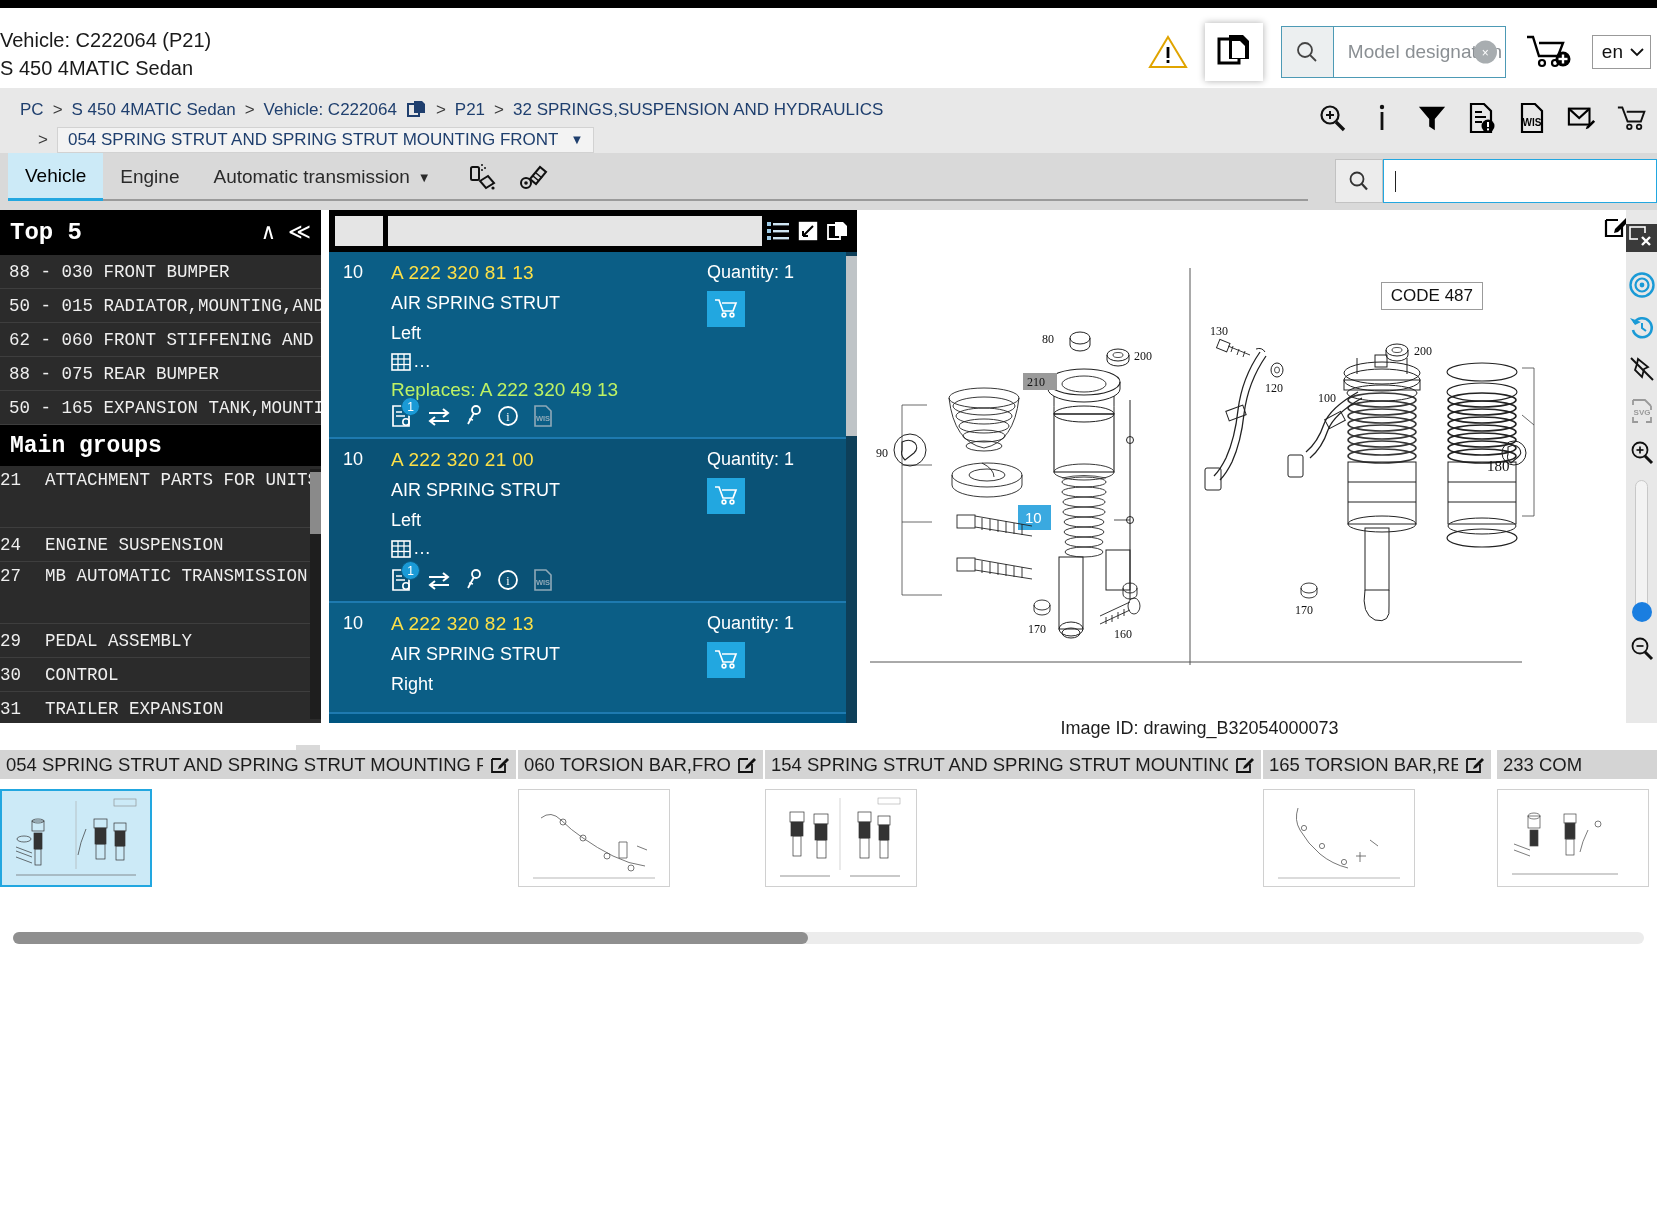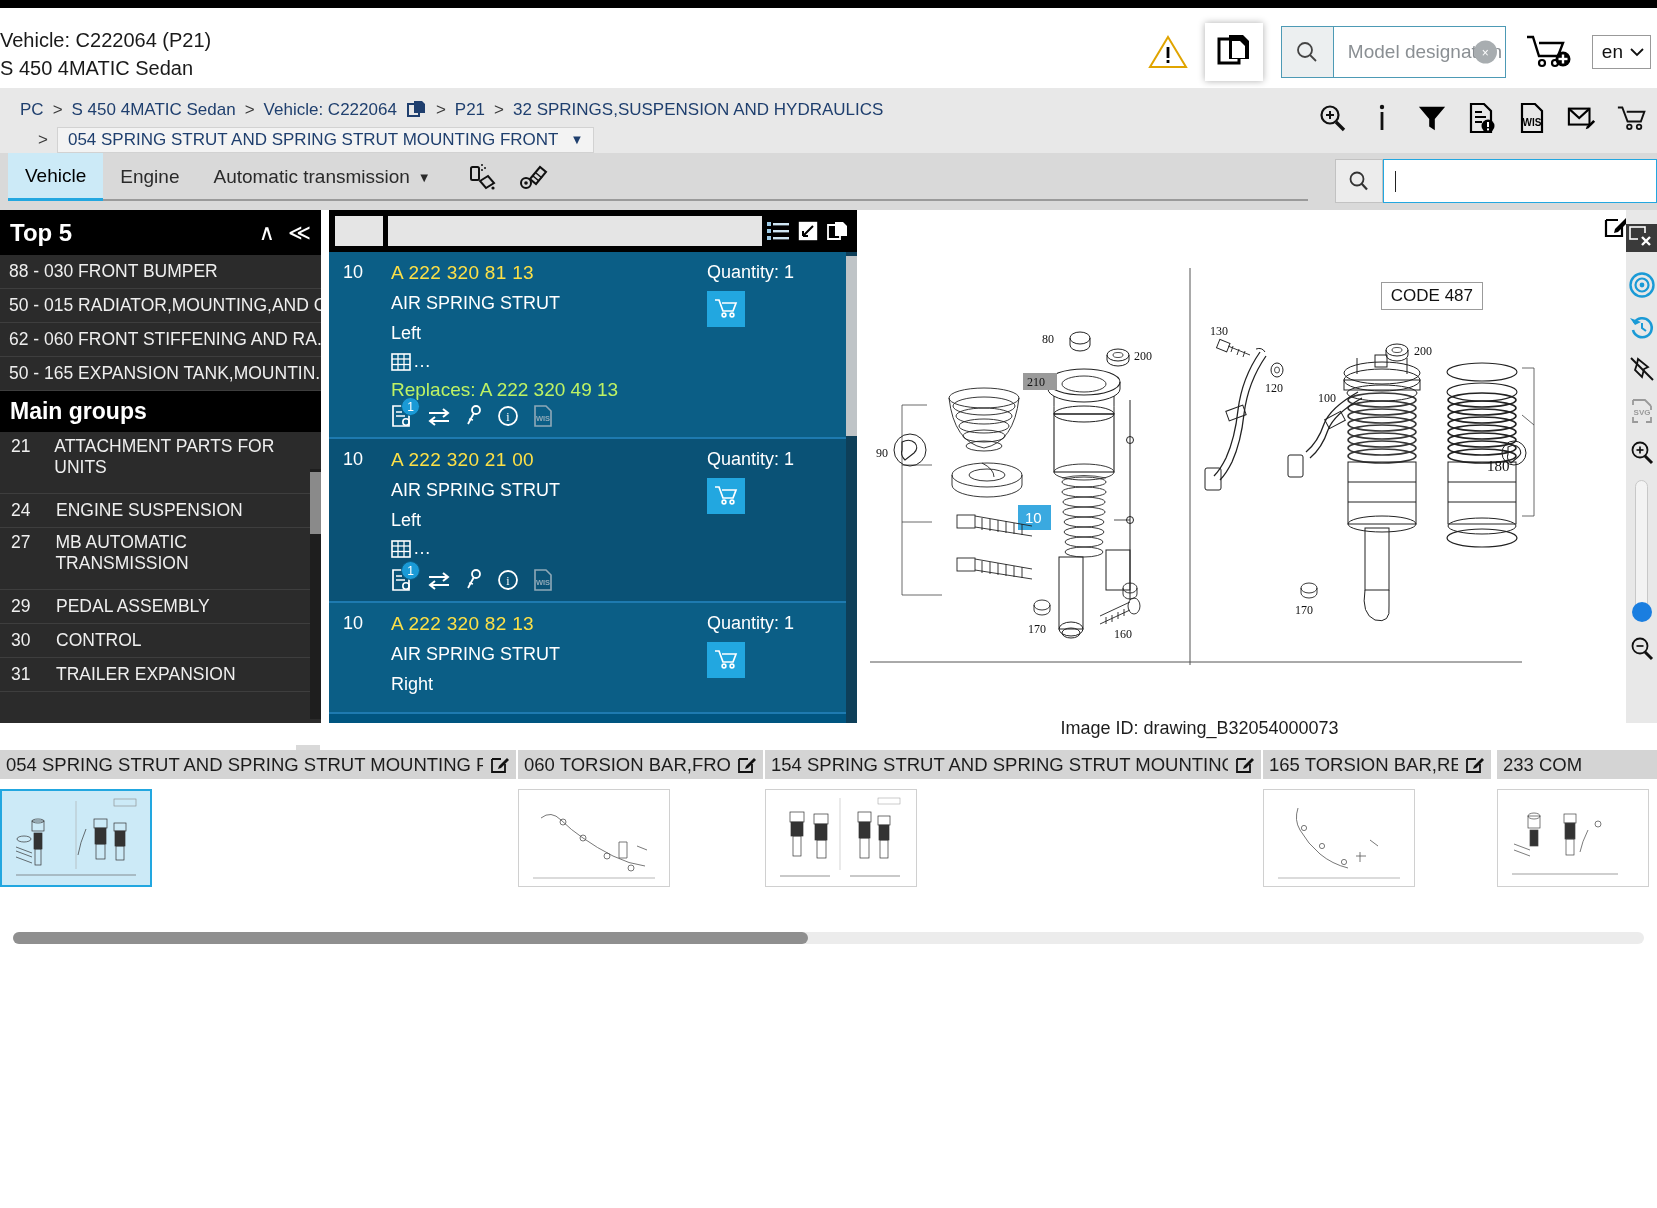--- a/index.html
+++ b/index.html
@@ -64,29 +64,29 @@
   .tab-icons { display:flex; align-items:center; gap:20px; margin-left:18px; }
   .tab-underline { position:absolute; left:8px; top:46px; width:1300px; height:2px; background:#9a9a9a; }
   .tabsearch {
     position:absolute; right:0px; top:6px; display:flex; height:44px; width:322px;
   }
   .tabsearch .ts-icon { width:48px; background:#ececec; border:1px solid #c2c2c2; display:flex; align-items:center; justify-content:center;}
   .tabsearch .ts-field { flex:1; border:1px solid #22a7e0; background:#fff; display:flex; align-items:center; padding-left:11px;}
   .caret-blink { width:1px; height:21px; background:#222; }
 
   
-  .sidebar { position:absolute; left:0; top:210px; width:321px; height:513px; background:#2b2b2b; color:#fff; overflow:hidden; }
+  .sidebar { position:absolute; left:0; top:210px; width:321px; height:513px; background:#2b2b2b; color:#fff; overflow:hidden;font-family:Liberation Mono, monospace; }
   .sb-head { height:45px; background:#000; display:flex; align-items:center; padding:0 10px; }
   .sb-head .t { font-size:24px; font-weight:bold; flex:1; }
   .sb-head .hicons { display:flex; gap:13px; font-size:22px; }
   .sb-row { height:34px; display:flex; align-items:center; padding:0 9px; font-size:17.5px;
             border-bottom:1px solid #3e3e3e; color:#efefef; white-space:nowrap; overflow:hidden;}
   .sb-head2 { height:41px; background:#000; display:flex; align-items:center; padding:0 10px; font-size:23px; font-weight:bold;}
   .mg-row { height:34px; display:flex; align-items:center; font-size:17.5px; color:#efefef;
-            border-bottom:1px solid #3e3e3e; padding-left:11px; }
+            border-bottom:1px solid #3e3e3e; padding-left:0; }
   .mg-row.tall { height:62px; align-items:flex-start; padding-top:4px; }
   .mg-num { width:45px; }
   .sb-scroll { position:absolute; right:0; top:259px; width:11px; height:250px; background:#1e1e1e; }
   .sb-thumb { position:absolute; right:0; top:262px; width:11px; height:62px; background:#8a8a8a; }
   .sb-caret { position:absolute; left:296px; top:745px; width:24px; height:24px; background:#d9d9d9; display:flex; align-items:center; justify-content:center; font-size:11px; color:#333;}
 
   
   .parts { position:absolute; left:329px; top:210px; width:528px; height:513px; background:#005580; overflow:hidden;}
   .parts-head { height:42px; background:#000; display:flex; align-items:center; padding:4px 6px; gap:5px;}
   .ph-box1 { width:48px; height:30px; background:#e5e5e5; }
@@ -340,20 +340,21 @@
       <span class="t">Top 5</span>
       <span class="hicons">
         <span>∧</span>
         <span>≪</span>
       </span>
     </div>
 
     <div class="sb-row">88 - 030 FRONT BUMPER</div>
     <div class="sb-row">50 - 015 RADIATOR,MOUNTING,AND C...</div>
     <div class="sb-row">62 - 060 FRONT STIFFENING AND RA...</div>
+    <div class="sb-row">88 - 075 REAR BUMPER</div>
     <div class="sb-row">50 - 165 EXPANSION TANK,MOUNTIN...</div>
 
     <div class="sb-head2">Main groups</div>
 
     <div class="mg-row tall">
       <span class="mg-num">21</span>
       <span>ATTACHMENT PARTS FOR UNITS</span>
     </div>
     <div class="mg-row">
       <span class="mg-num">24</span>

